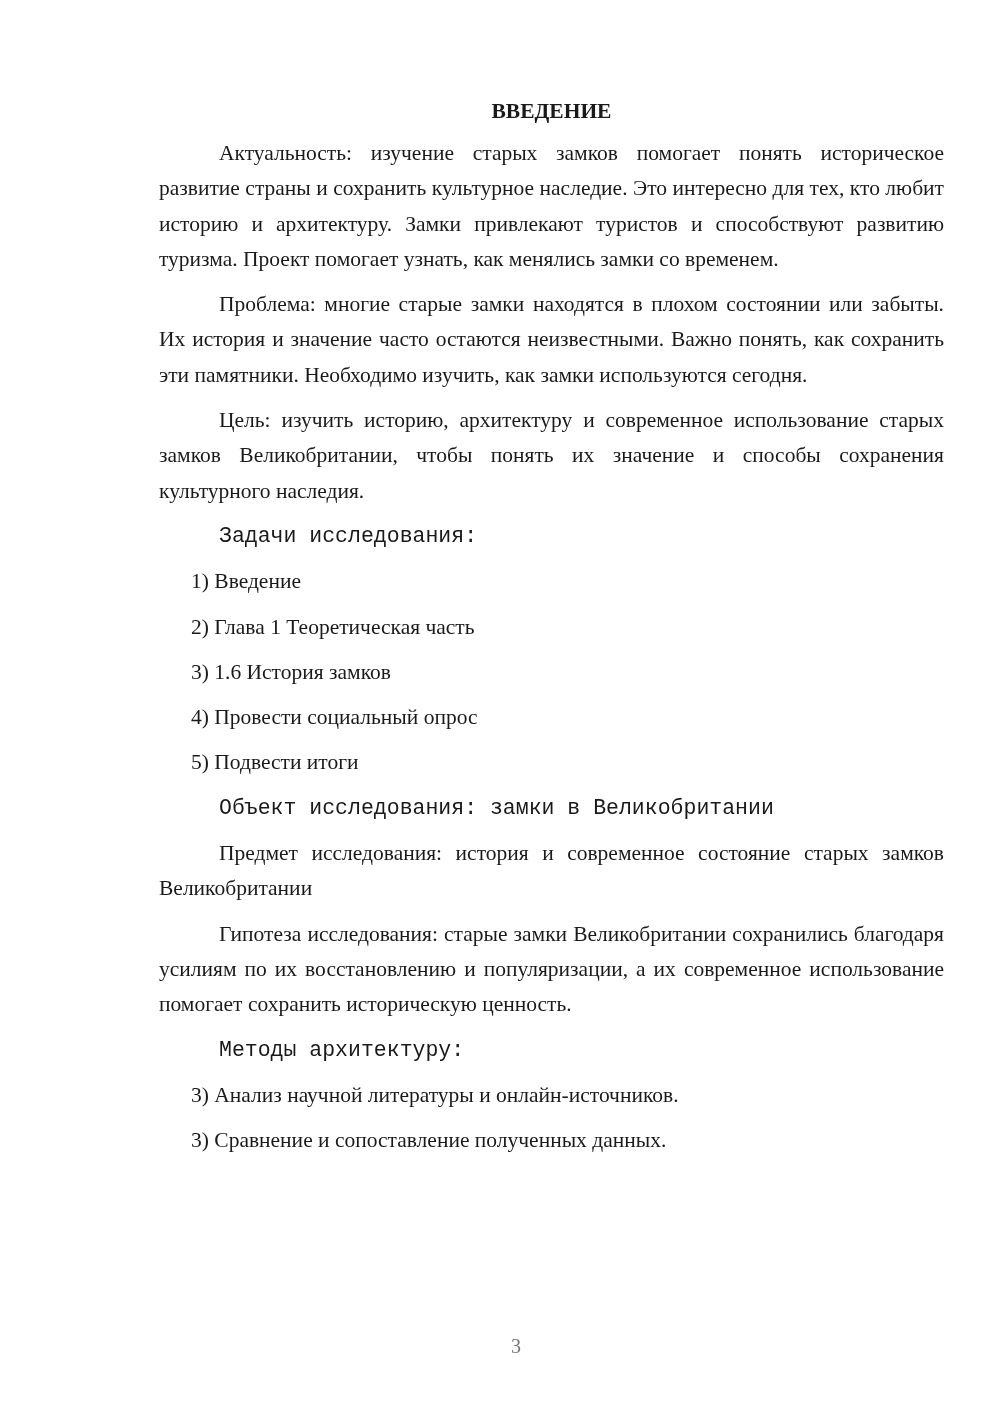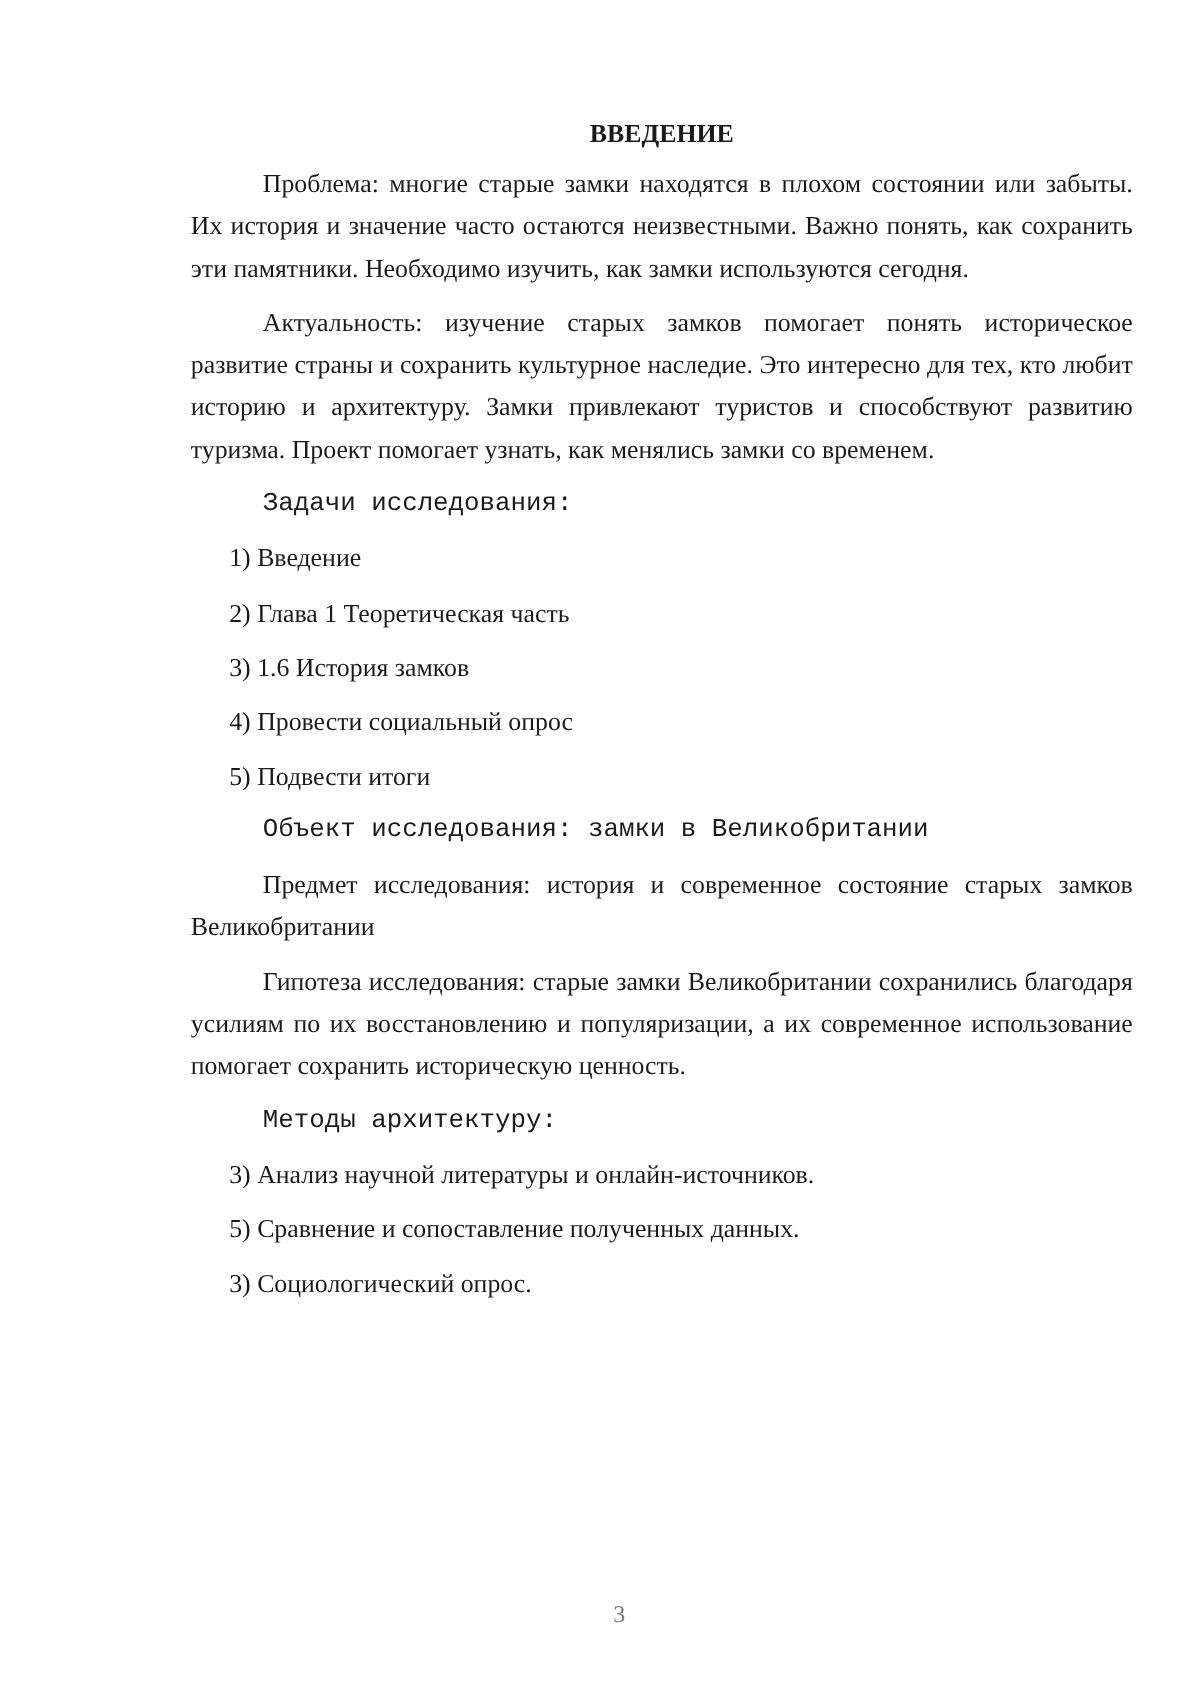--- a/index.html
+++ b/index.html
@@ -25,38 +25,38 @@
       font-size: 20px; color: #777777; font-family: "Liberation Serif", serif;
     }
   </style>
 </head>
 <body>
 
 <div class="page">
   <div class="content">
     <div class="title">ВВЕДЕНИЕ</div>
 
+    <p class="para">Актуальность: изучение старых замков помогает понять историческое развитие страны и сохранить культурное наследие. Это интересно для тех, кто любит историю и архитектуру. Замки привлекают туристов и способствуют развитию туризма. Проект помогает узнать, как менялись замки со временем.</p>
     <p class="para">Проблема: многие старые замки находятся в плохом состоянии или забыты. Их история и значение часто остаются неизвестными. Важно понять, как сохранить эти памятники. Необходимо изучить, как замки используются сегодня.</p>
-    <p class="para">Актуальность: изучение старых замков помогает понять историческое развитие страны и сохранить культурное наследие. Это интересно для тех, кто любит историю и архитектуру. Замки привлекают туристов и способствуют развитию туризма. Проект помогает узнать, как менялись замки со временем.</p>
+    <p class="para">Цель: изучить историю, архитектуру и современное использование старых замков Великобритании, чтобы понять их значение и способы сохранения культурного наследия.</p>
 
     <p class="plain">Задачи исследования:</p>
     <div>
       <p class="list-item">1) Введение</p>
       <p class="list-item">2) Глава 1 Теоретическая часть</p>
       <p class="list-item">3) 1.6 История замков</p>
       <p class="list-item">4) Провести социальный опрос</p>
       <p class="list-item">5) Подвести итоги</p>
     </div>
 
     <p class="plain">Объект исследования: замки в Великобритании</p>
     <p class="para">Предмет исследования: история и современное состояние старых замков Великобритании</p>
     <p class="para">Гипотеза исследования: старые замки Великобритании сохранились благодаря усилиям по их восстановлению и популяризации, а их современное использование помогает сохранить историческую ценность.</p>
 
     <p class="plain">Методы архитектуру:</p>
     <div>
       <p class="list-item">3) Анализ научной литературы и онлайн-источников.</p>
-      <p class="list-item">5) Сравнение и сопоставление полученных данных.</p>
-      <p class="list-item">3) Социологический опрос.</p>
+      <p class="list-item">3) Сравнение и сопоставление полученных данных.</p>
     </div>
   </div>
 
   <div class="page-number">3</div>
 </div>
 
 </body></html>

